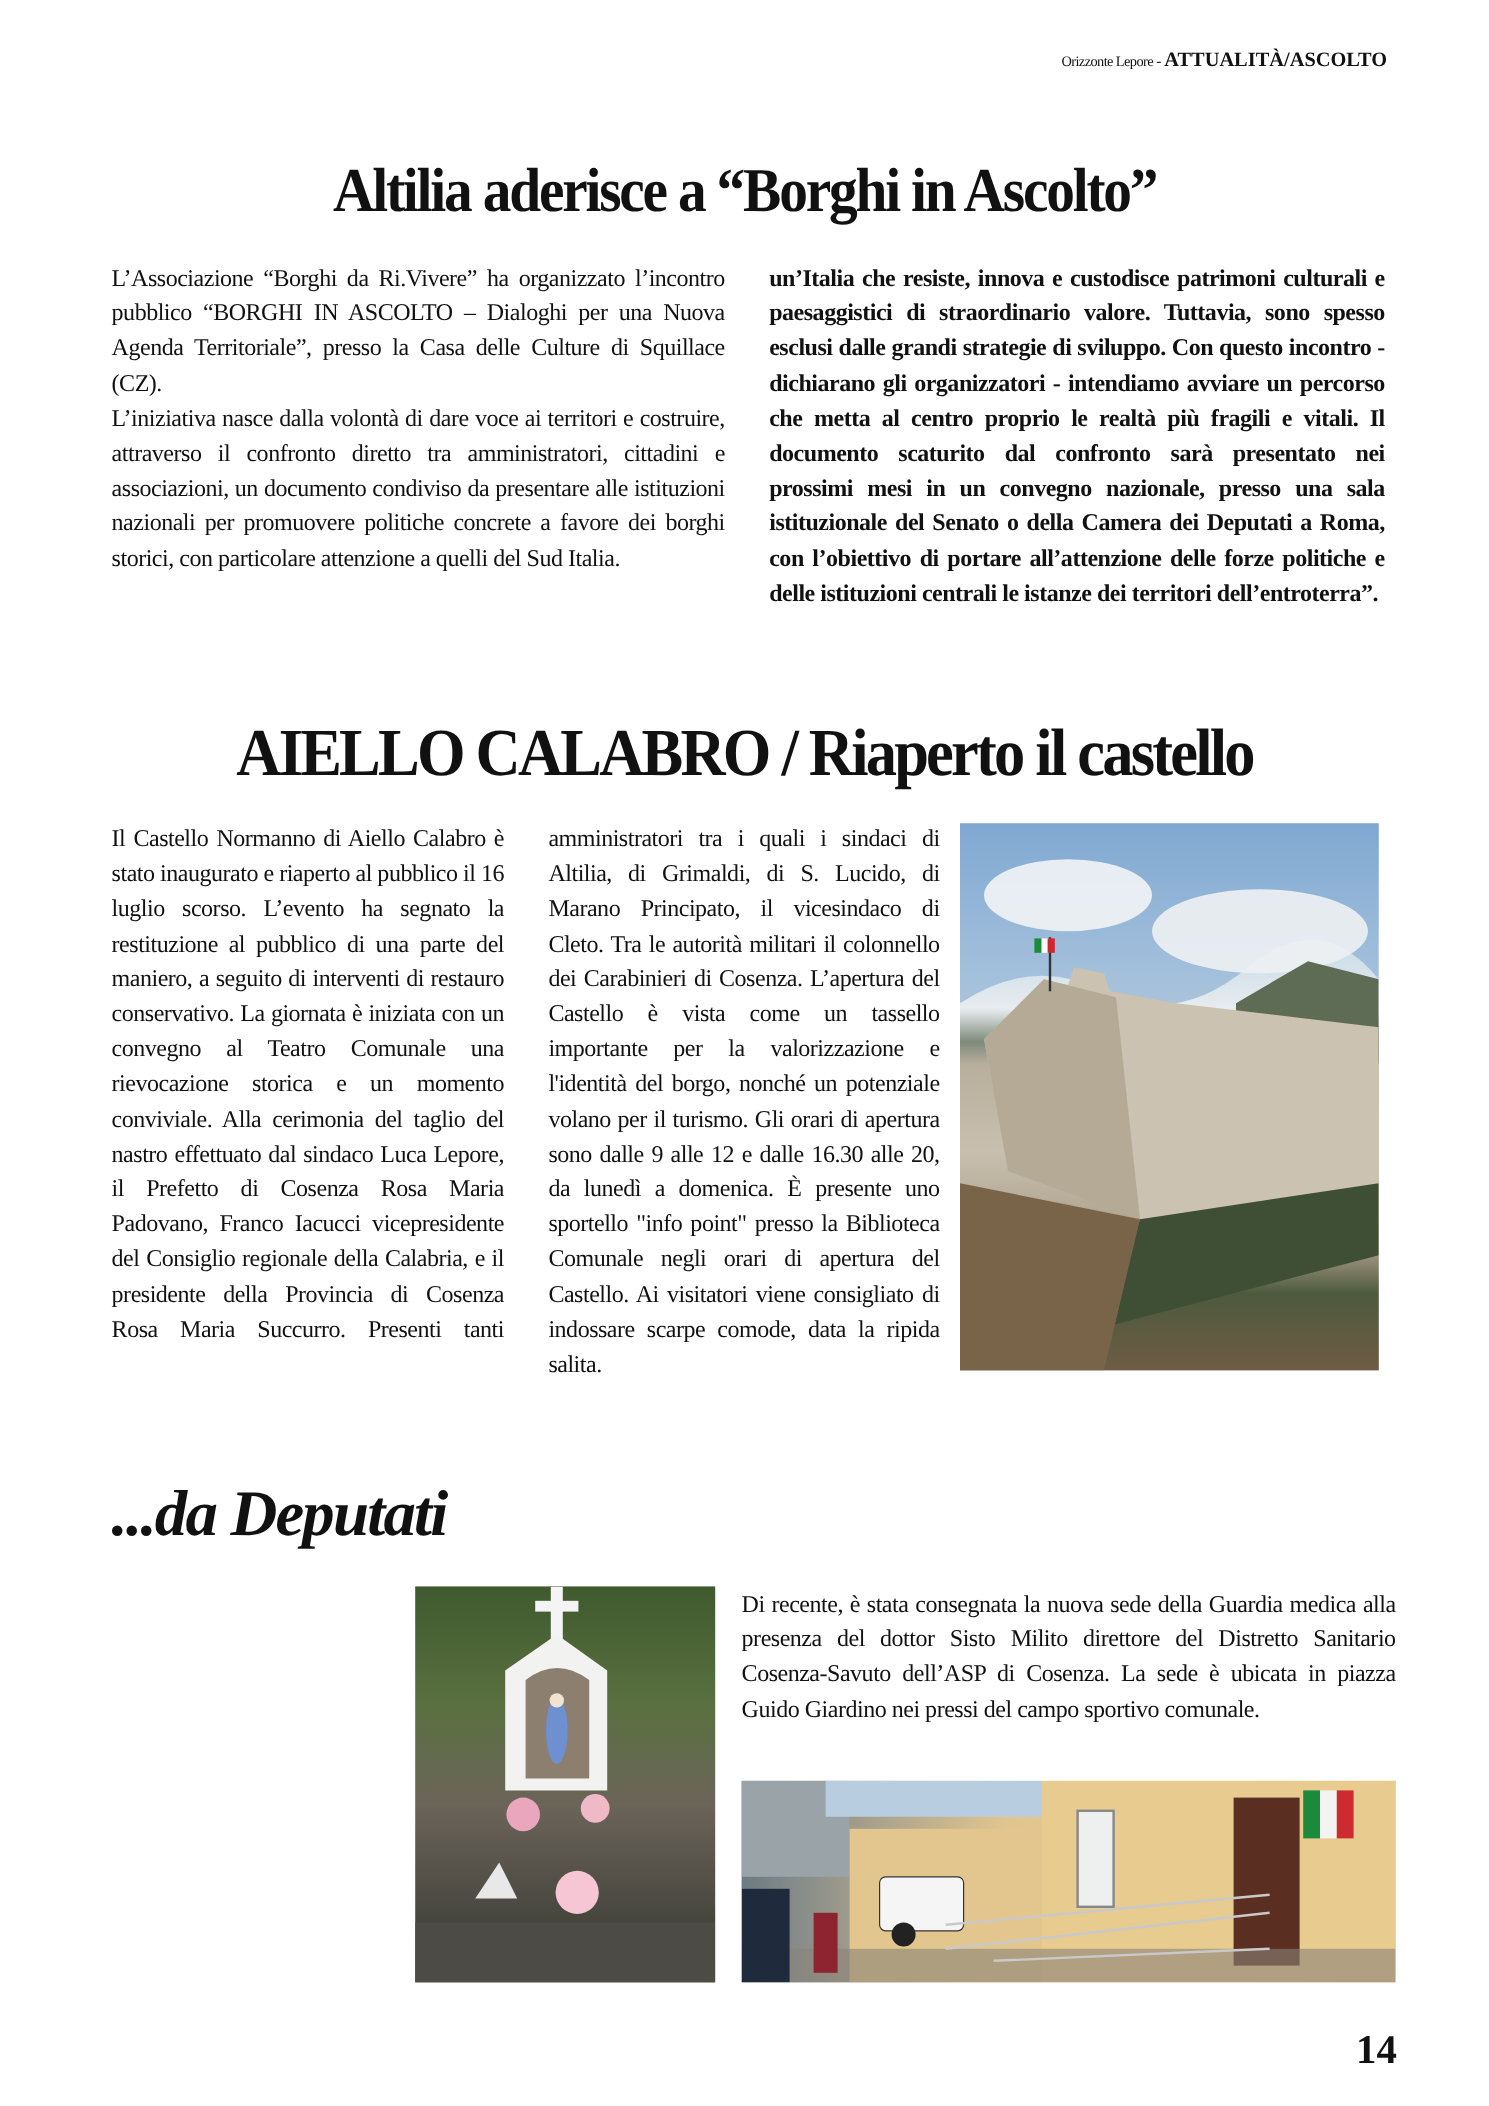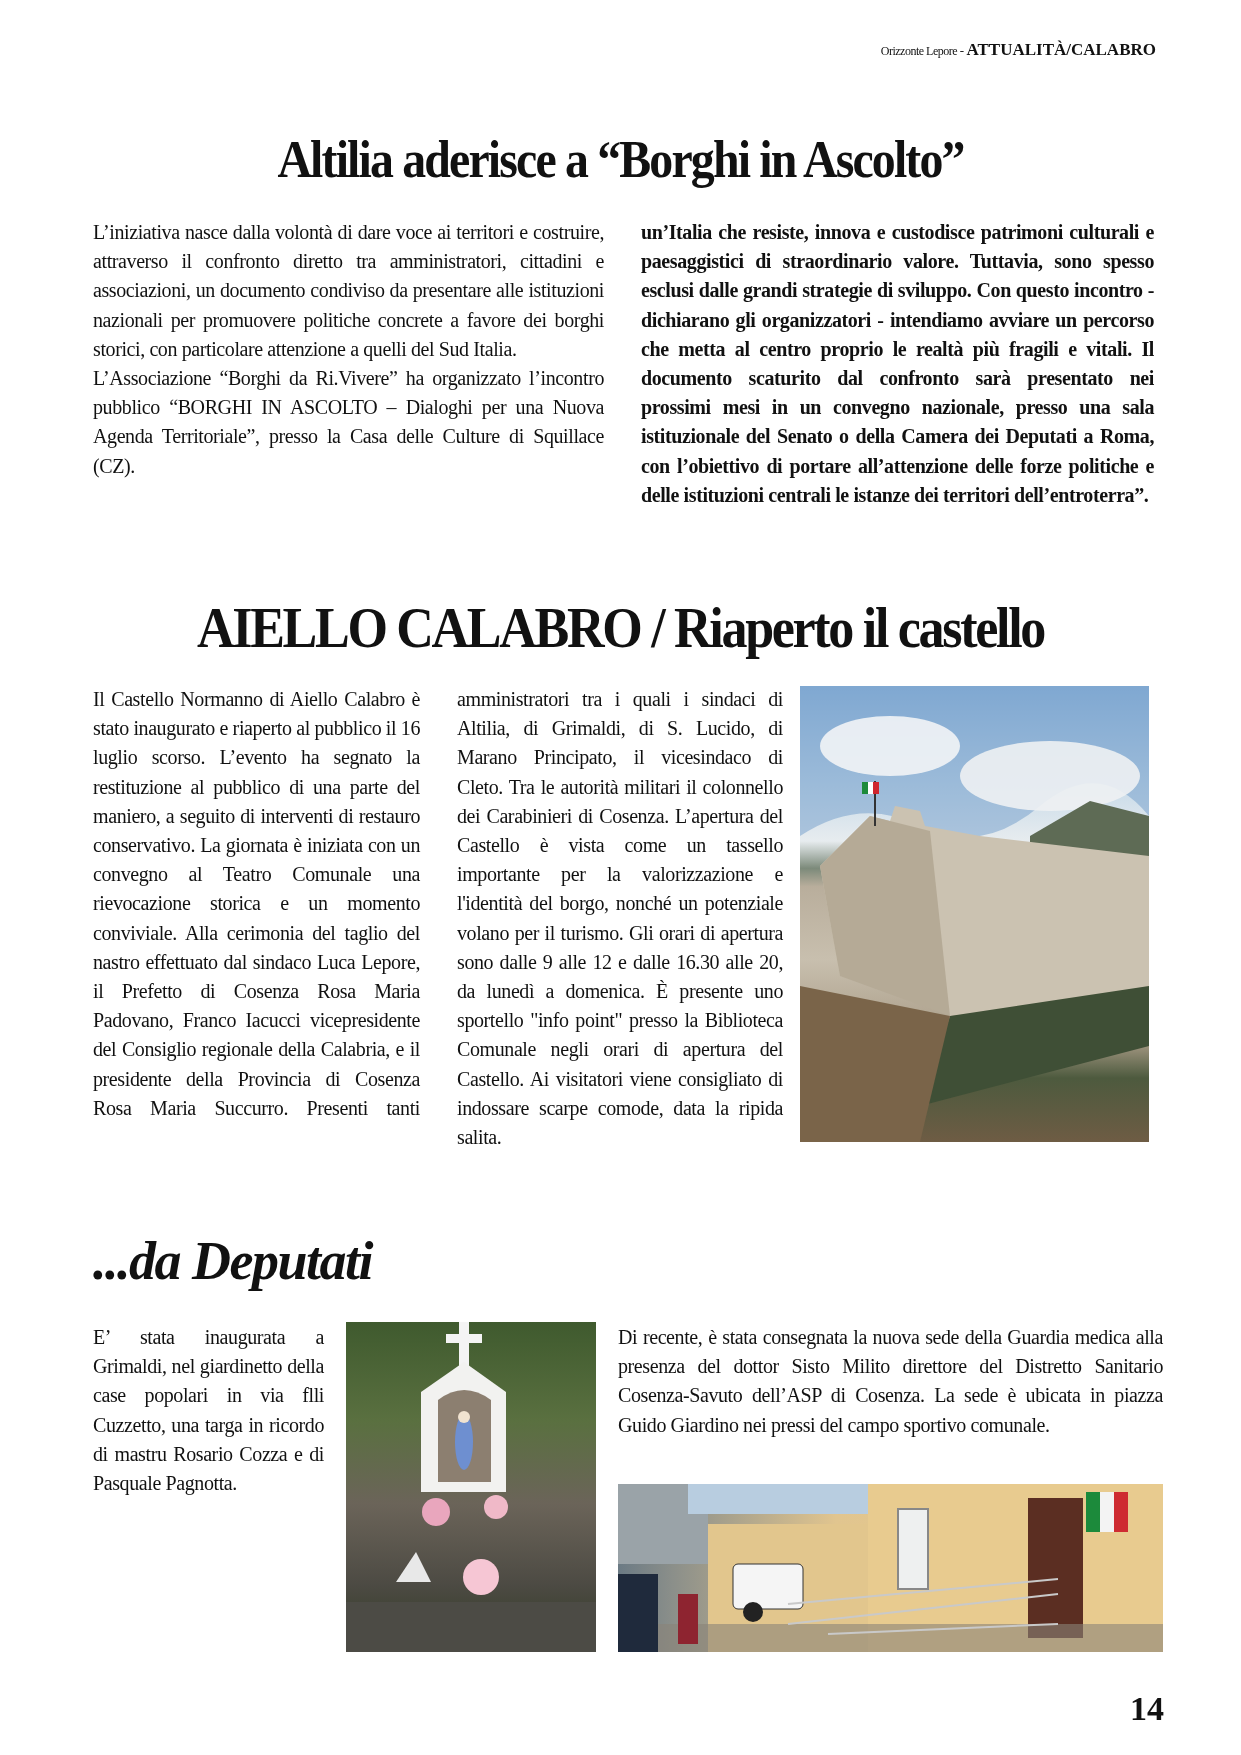--- a/index.html
+++ b/index.html
@@ -23,28 +23,28 @@
   .photo { overflow:hidden; }
   .castle { left:800px; top:686px; width:349px; height:456px; background:linear-gradient(180deg,#8fb4d9 0%,#c9dbe9 22%,#e7ecef 34%,#7c8a7a 40%,#b9ae9c 44%,#c8bfae 60%,#a79a85 78%,#4d5a3e 86%,#6e5c44 100%); }
   .madonna { left:346px; top:1322px; width:250px; height:330px; background:linear-gradient(180deg,#3f5a2e 0%,#5a7040 30%,#6b6459 55%,#4c4a43 80%,#2f3a22 100%); }
   .guardia { left:618px; top:1484px; width:545px; height:168px; background:linear-gradient(90deg,#6b7a84 0%,#8b8f8a 10%,#e1c58f 40%,#e6c98c 70%,#d9bb80 100%); }
   .pagenum { top:1690px; left:1130px; font-size:34px; font-weight:bold; }
 </style>
 </head>
 <body>
 
 <div class="abs header">
-  <span class="pub">Orizzonte Lepore</span><span> - </span><span class="sec">ATTUALITÀ/CALABRO</span>
+  <span class="pub">Orizzonte Lepore</span><span> - </span><span class="sec">ATTUALITÀ/ASCOLTO</span>
 </div>
 
 <h1 class="abs title t1" style="margin:0">Altilia aderisce a “Borghi in Ascolto”</h1>
 
 <div class="abs col c1a">
+  <p>L’Associazione “Borghi da Ri.Vivere” ha organizzato l’incontro pubblico “BORGHI IN ASCOLTO – Dialoghi per una Nuova Agenda Territoriale”, presso la Casa delle Culture di Squillace (CZ).</p>
   <p>L’iniziativa nasce dalla volontà di dare voce ai territori e costruire, attraverso il confronto diretto tra amministratori, cittadini e associazioni, un documento condiviso da presentare alle istituzioni nazionali per promuovere politiche concrete a favore dei borghi storici, con particolare attenzione a quelli del Sud Italia.</p>
-  <p>L’Associazione “Borghi da Ri.Vivere” ha organizzato l’incontro pubblico “BORGHI IN ASCOLTO – Dialoghi per una Nuova Agenda Territoriale”, presso la Casa delle Culture di Squillace (CZ).</p>
 </div>
 <div class="abs col c1b">
   <p>un’Italia che resiste, innova e custodisce patrimoni culturali e paesaggistici di straordinario valore. Tuttavia, sono spesso esclusi dalle grandi strategie di sviluppo. Con questo incontro - dichiarano gli organizzatori - intendiamo avviare un percorso che metta al centro proprio le realtà più fragili e vitali. Il documento scaturito dal confronto sarà presentato nei prossimi mesi in un convegno nazionale, presso una sala istituzionale del Senato o della Camera dei Deputati a Roma, con l’obiettivo di portare all’attenzione delle forze politiche e delle istituzioni centrali le istanze dei territori dell’entroterra”.</p>
 </div>
 
 <h1 class="abs title t2" style="margin:0">AIELLO CALABRO / Riaperto il castello</h1>
 
 <div class="abs col c2a">
   <p style="text-align-last:justify">Il Castello Normanno di Aiello Calabro è stato inaugurato e riaperto al pubblico il 16 luglio scorso. L’evento ha segnato la restituzione al pubblico di una parte del maniero, a seguito di interventi di restauro conservativo. La giornata è iniziata con un convegno al Teatro Comunale una rievocazione storica e un momento conviviale. Alla cerimonia del taglio del nastro effettuato dal sindaco Luca Lepore, il Prefetto di Cosenza Rosa Maria Padovano, Franco Iacucci vicepresidente del Consiglio regionale della Calabria, e il presidente della Provincia di Cosenza Rosa Maria Succurro. Presenti tanti</p>
 </div>
@@ -65,21 +65,20 @@
     <line x1="75" y1="95" x2="75" y2="140" stroke="#333" stroke-width="2"></line>
     <rect x="62" y="96" width="6" height="12" fill="#1d8a3a"></rect>
     <rect x="68" y="96" width="6" height="12" fill="#ffffff"></rect>
     <rect x="74" y="96" width="6" height="12" fill="#d0262f" transform="translate(-1 0)"></rect>
   </svg>
 </div>
 
 <h1 class="abs title t3" style="margin:0">...da Deputati</h1>
 
 <div class="abs col c3a">
-  <p>E’ stata inaugurata a Grimaldi, nel giardinetto della case popolari in via flli Cuzzetto, una targa in ricordo di mastru Rosario Cozza e di Pasquale Pagnotta.</p>
 </div>
 
 <div class="abs photo madonna">
   <svg width="250" height="330" viewBox="0 0 250 330">
     <rect x="113" y="0" width="10" height="45" fill="#f4f4f4"></rect>
     <rect x="100" y="12" width="36" height="9" fill="#f4f4f4"></rect>
     <path d="M75 70 L118 40 L160 70 L160 170 L75 170 Z" fill="#f2f2f0"></path>
     <path d="M92 78 Q118 58 145 78 L145 160 L92 160 Z" fill="#8c7f70"></path>
     <ellipse cx="118" cy="120" rx="9" ry="28" fill="#6e8fd0"></ellipse>
     <circle cx="118" cy="95" r="6" fill="#f1e3d0"></circle>

